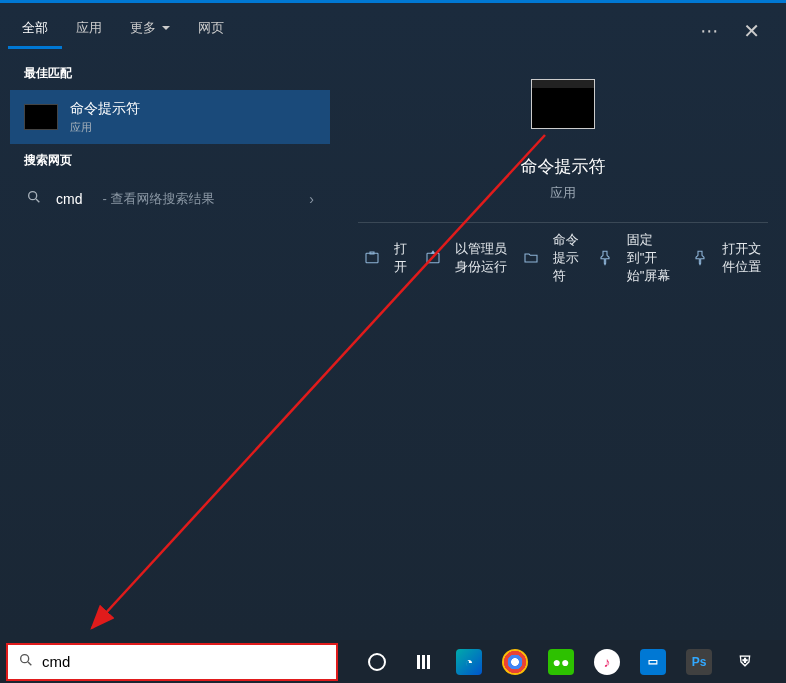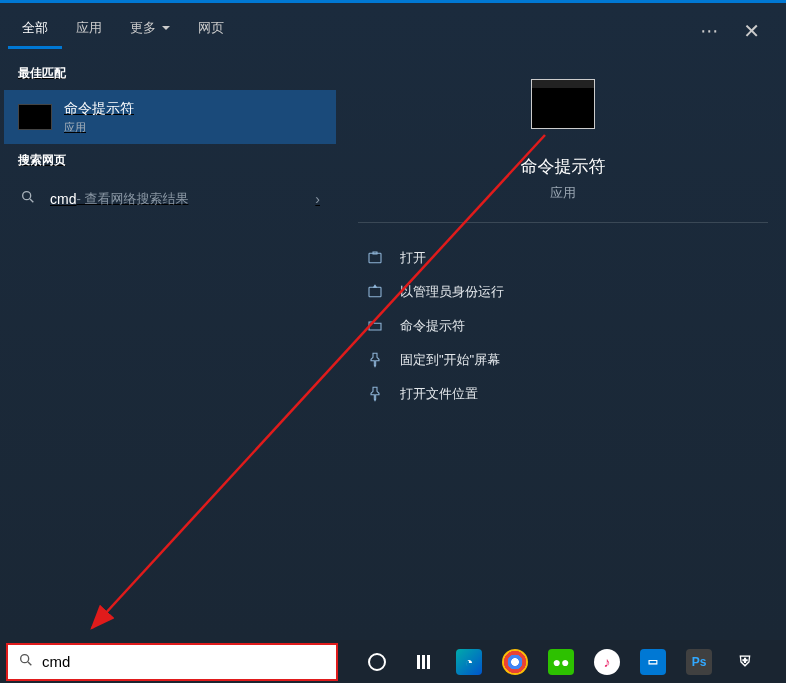--- a/index.html
+++ b/index.html
@@ -9,45 +9,45 @@
   
   .tabs { display: flex; align-items: flex-end; height: 46px; padding: 0 8px; position: relative; }
   .tab { color: #ccc; font-size: 13px; padding: 12px 14px; cursor: pointer; display: flex; align-items: center; gap: 4px; }
   .tab.active { border-bottom: 3px solid #0078d4; color: #fff; padding-bottom: 9px; }
   .tab .chevron { width: 0; height: 0; border-left: 4px solid transparent; border-right: 4px solid transparent; border-top: 4px solid #ccc; margin-left: 2px; }
   .tabs-right { margin-left: auto; display: flex; gap: 18px; align-items: center; padding-right: 12px; }
   .more-dots { color: #ccc; font-size: 18px; letter-spacing: 1px; cursor: pointer; }
   .close-btn { color: #ccc; font-size: 20px; cursor: pointer; padding: 6px; }
   
   .body-split { display: flex; height: calc(100% - 46px); }
-  .left-pane { width: 340px; padding: 8px 4px; text-decoration: underline; }
+  .left-pane { width: 340px; padding: 8px 10px; }
   .right-pane { flex: 1; padding: 20px 18px; }
   
   .section-hdr { color: #fff; font-size: 12px; font-weight: 600; padding: 8px 14px; }
   
   .result-row { display: flex; align-items: center; height: 54px; padding: 0 14px; cursor: pointer; }
   .result-row.selected { background: #1a4a7a; }
   .result-thumb { width: 34px; height: 26px; background: #000; border: 1px solid #444; margin-right: 12px; }
   .result-txt { display: flex; flex-direction: column; }
   .result-title { color: #fff; font-size: 14px; }
   .result-sub { color: #a8b2bb; font-size: 11px; margin-top: 2px; }
   
   .web-row { display: flex; align-items: center; height: 44px; padding: 0 16px; cursor: pointer; }
   .web-row .s-icon { color: #a8b2bb; margin-right: 14px; }
   .web-row .web-text { color: #fff; font-size: 14px; }
-  .web-row .web-suffix { color: #8a97a4; font-size: 13px; margin-left: 0; }
+  .web-row .web-suffix { color: #8a97a4; font-size: 13px; margin-left: 20px; }
   .web-row .chev-r { margin-left: auto; color: #8a97a4; font-size: 14px; }
   
   .preview-center { text-align: center; padding: 10px 0 20px; border-bottom: 1px solid #3a4856; margin-bottom: 18px; }
   .preview-thumb { width: 64px; height: 50px; background: #000; border: 1px solid #ccc; margin: 0 auto 26px; position: relative; }
   .preview-thumb::after { content: ""; position: absolute; top: 0; left: 0; right: 0; height: 8px; background: #222; }
   .preview-title { color: #fff; font-size: 17px; margin-bottom: 6px; }
   .preview-sub { color: #9aa6b2; font-size: 13px; }
   
-  .action-list { display: flex; flex-direction: column; gap: 0; }
+  .action-list { display: flex; gap: 0; }
   .action-item { display: flex; align-items: center; height: 34px; padding: 0 6px; cursor: pointer; }
   .action-icon { width: 22px; height: 22px; display: flex; align-items: center; justify-content: center; margin-right: 14px; color: #8fb5d8; }
   .action-label { color: #e4e8ec; font-size: 13px; }
   
   .taskbar { position: absolute; bottom: 0; left: 0; right: 0; height: 43px; background: #1a2531; display: flex; align-items: center; }
   .search-box { width: 332px; height: 38px; background: #fff; border: 2px solid #e01b1b; margin: 0 6px; display: flex; align-items: center; padding: 0 10px; }
   .search-box .s-icon { color: #555; margin-right: 8px; }
   .search-input { border: none; outline: none; font-size: 15px; flex: 1; }
   .taskbar-icons { display: flex; align-items: center; gap: 0; margin-left: 10px; }
   .taskbar-icons .ti { width: 46px; height: 43px; display: flex; align-items: center; justify-content: center; cursor: pointer; }

